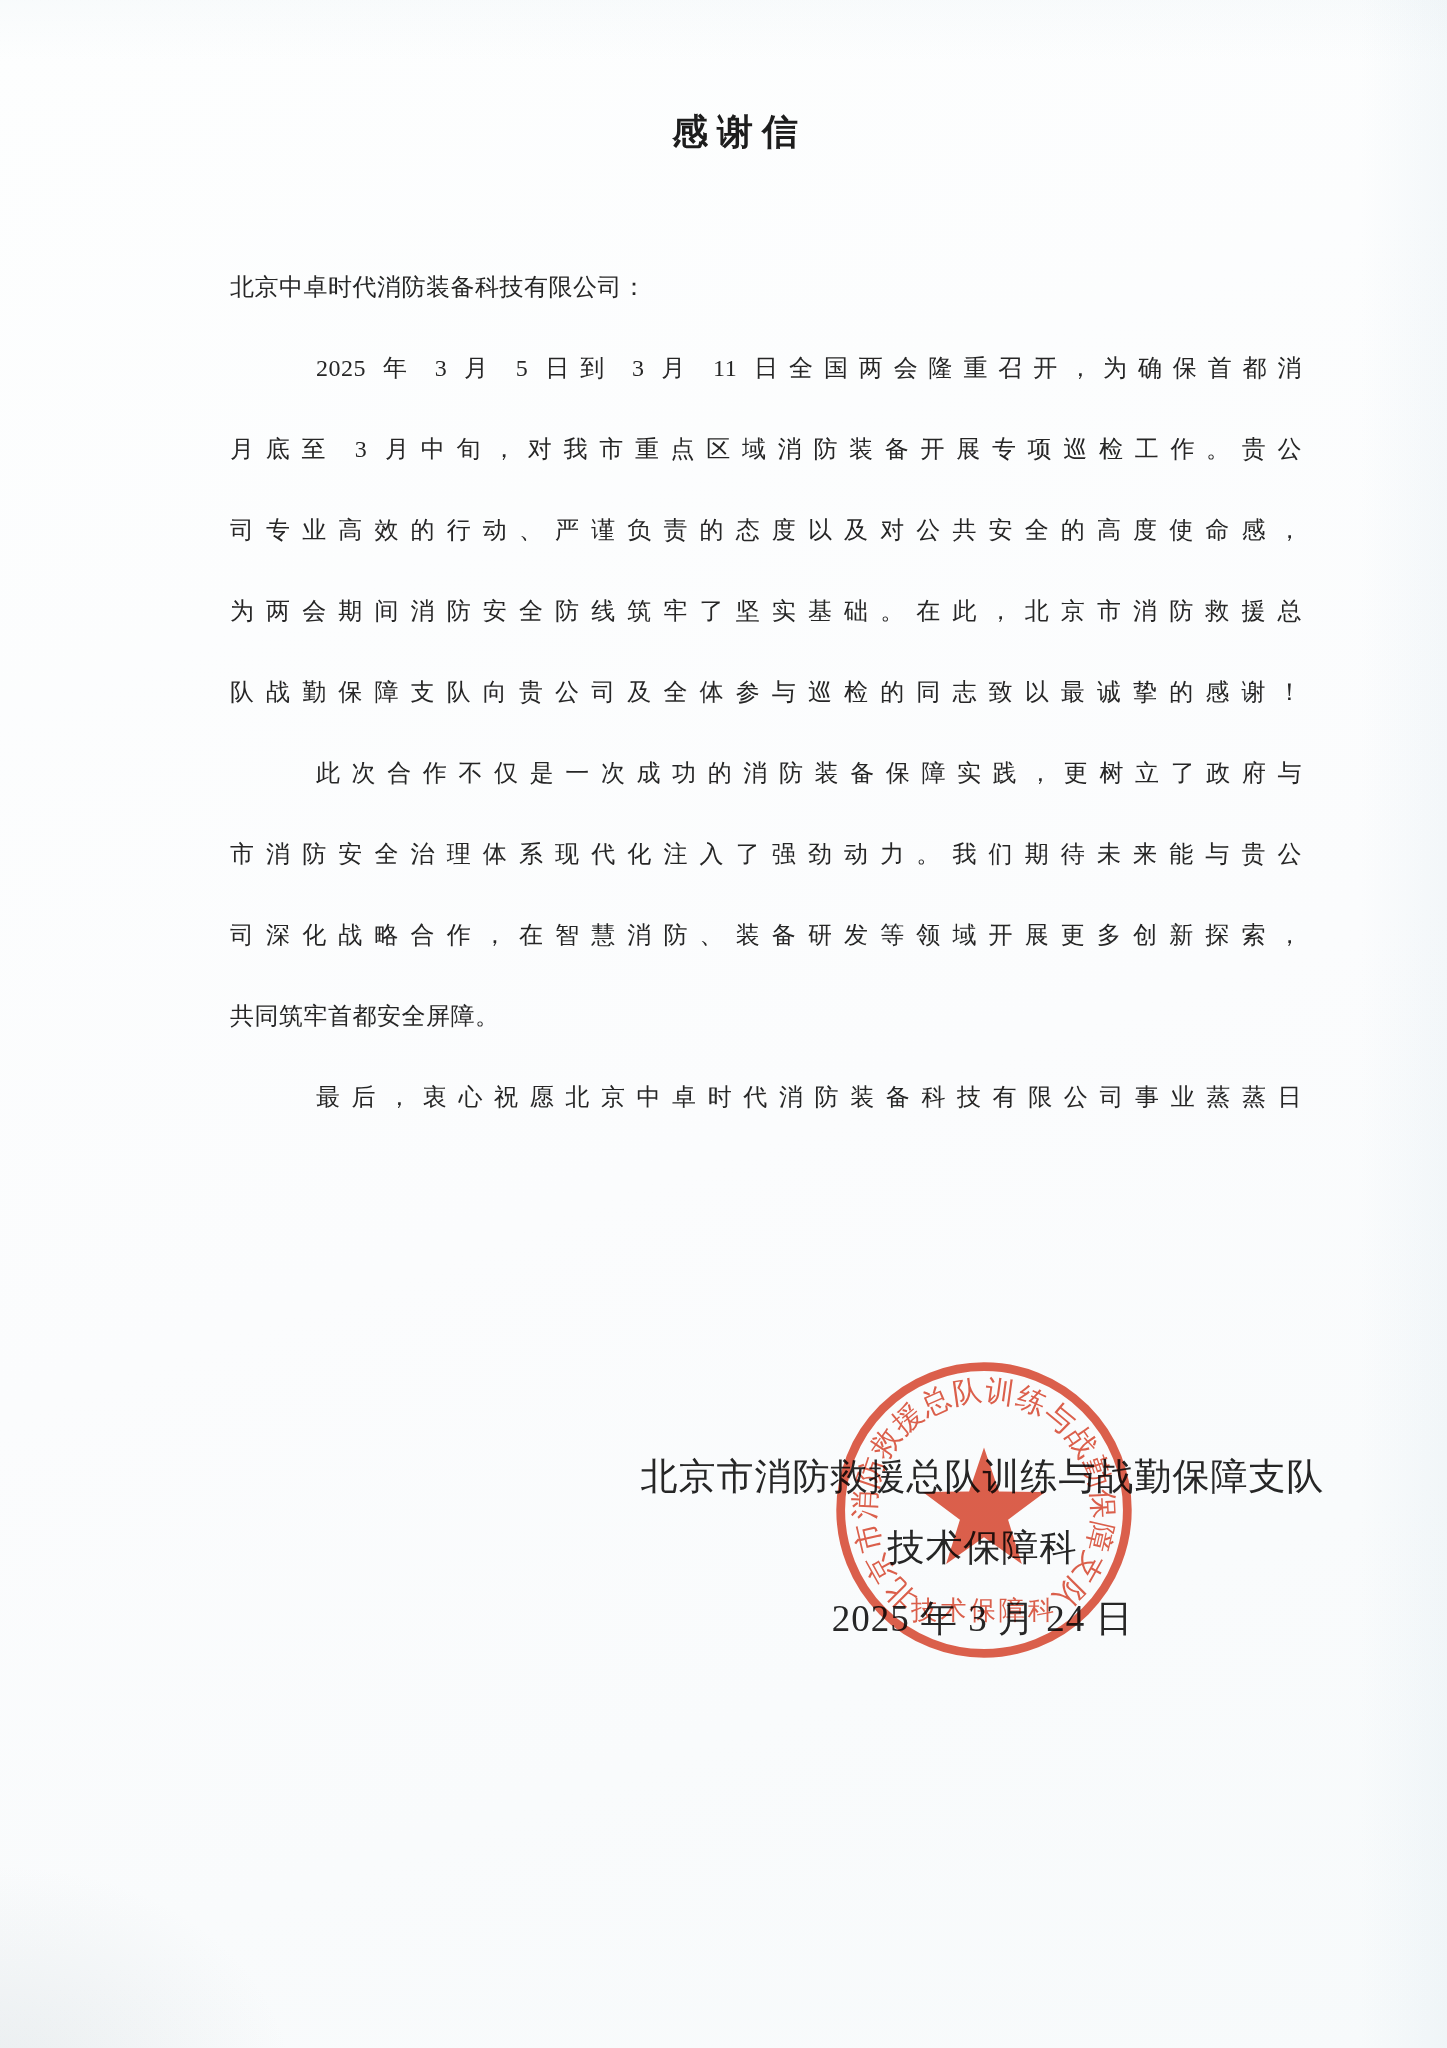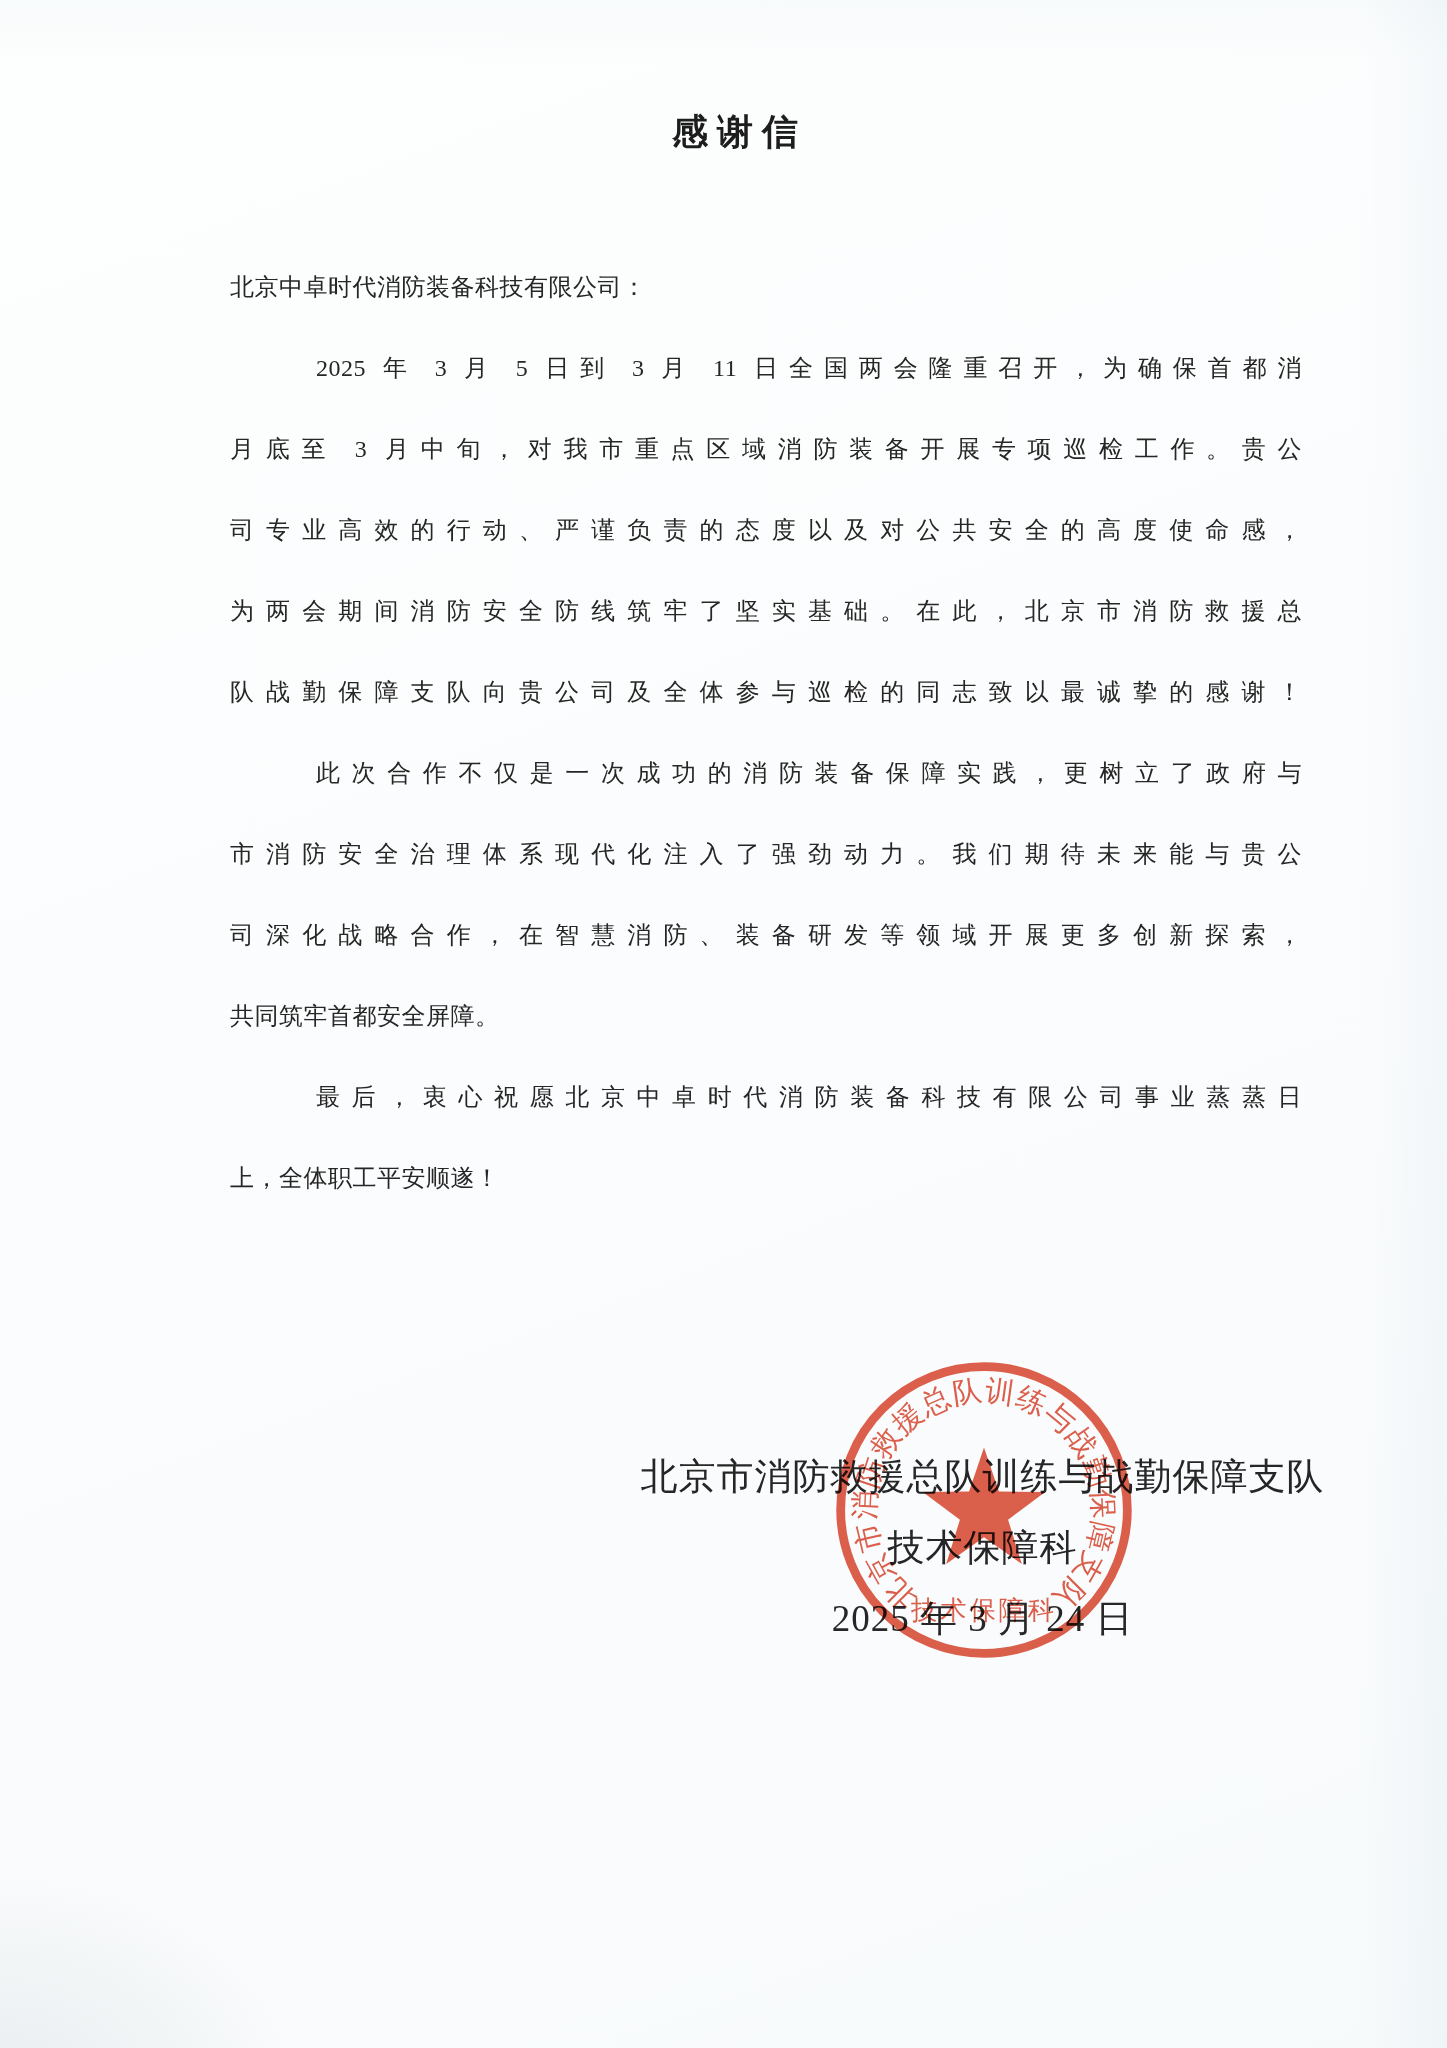--- a/index.html
+++ b/index.html
@@ -64,21 +64,20 @@
 
     <div>
       <div class="line indent">此次合作不仅是一次成功的消防装备保障实践，更树立了政府与</div>
       <div class="line">市消防安全治理体系现代化注入了强劲动力。我们期待未来能与贵公</div>
       <div class="line">司深化战略合作，在智慧消防、装备研发等领域开展更多创新探索，</div>
       <div class="line short">共同筑牢首都安全屏障。</div>
     </div>
 
     <div>
       <div class="line indent">最后，衷心祝愿北京中卓时代消防装备科技有限公司事业蒸蒸日</div>
-      <div class="line short">上，全体职工平安顺遂！</div>
     </div>
   </div>
 
   <div class="signature">
     <div class="sig-line">北京市消防救援总队训练与战勤保障支队</div>
     <div class="sig-line">技术保障科</div>
     <div class="sig-line">2025 年 3 月 24 日</div>
   </div>
 
   <svg class="stamp" viewBox="0 0 320 320" xmlns="http://www.w3.org/2000/svg">

